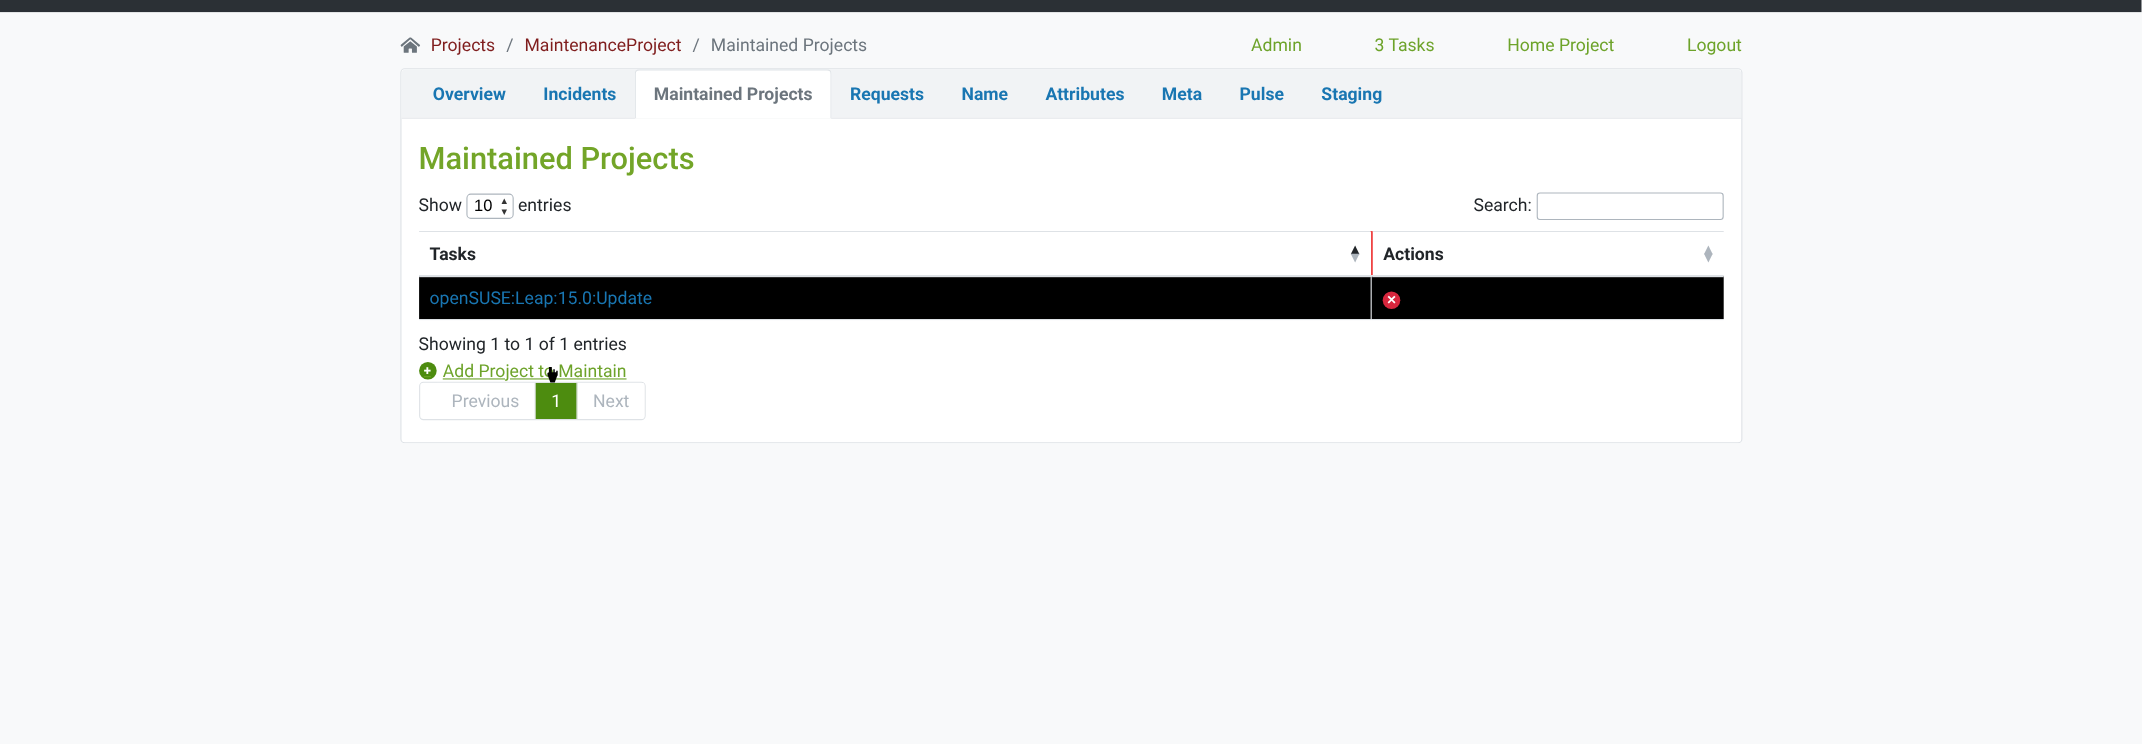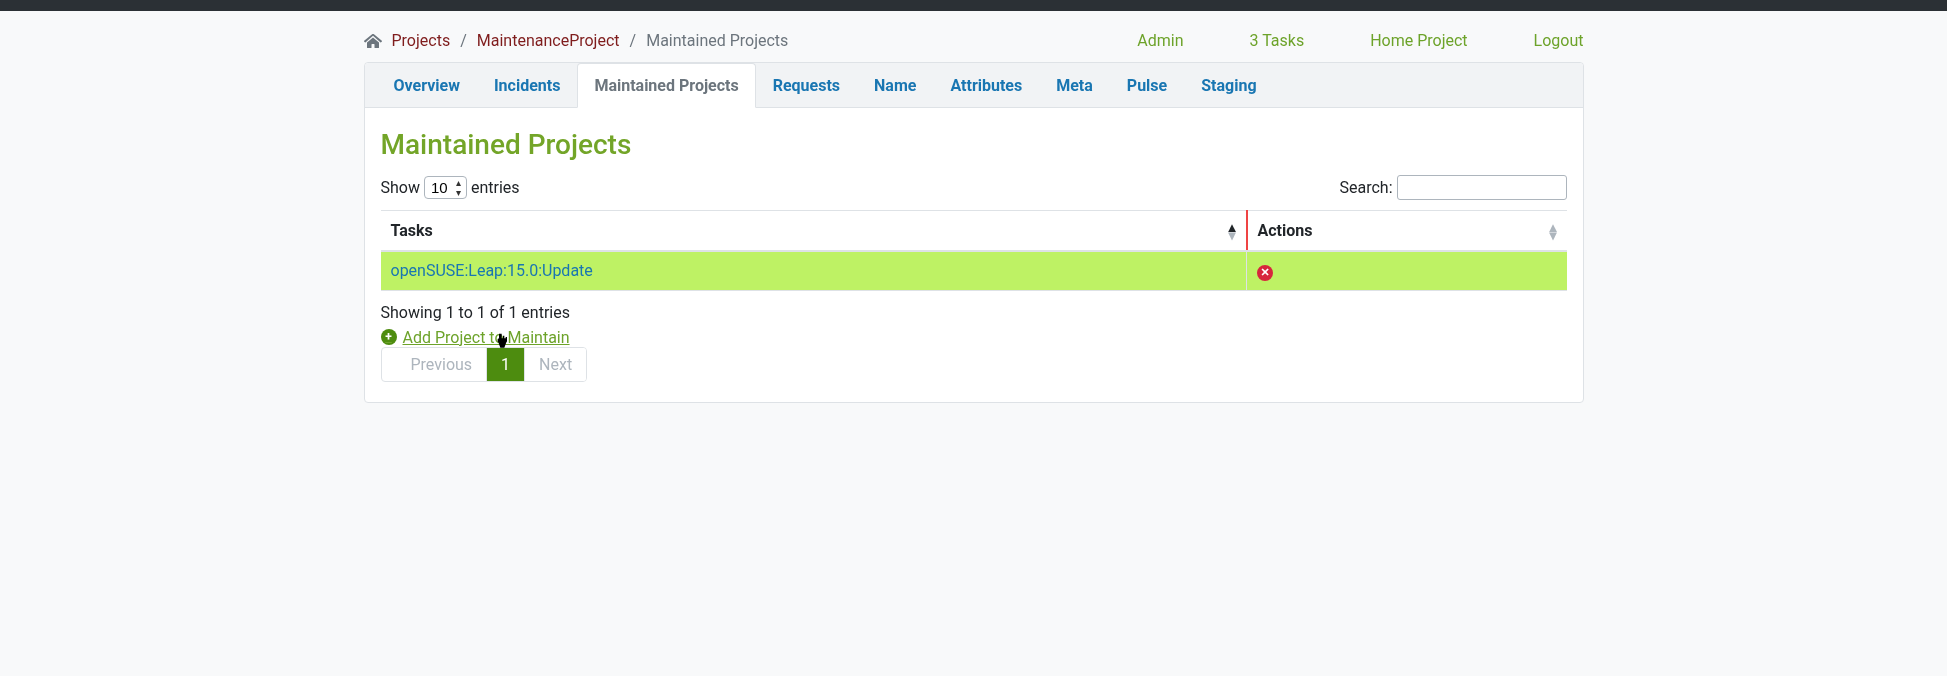--- a/index.html
+++ b/index.html
@@ -70,21 +70,21 @@
     text-align:left; font-weight:700; padding:10px 10px;
     border-top:1px solid #dee2e6; border-bottom:2px solid #dee2e6;
     position:relative; background:#fff;
   }
   table.grid thead th .sort {
     position:absolute; right:10px; top:50%; transform:translateY(-50%);
     color:#adb5bd; font-size:14px; line-height:0.6;
   }
   table.grid thead th .sort .asc.active { color:#212529; }
   table.grid tbody td { padding:9px 10px; border-bottom:1px solid #dee2e6; }
-  table.grid tbody tr.striped { background:#bef264; }
+  table.grid tbody tr.striped { background:#000000; }
   table.grid tbody td a.rowlink { color:#1976b2; text-decoration:none; }
   .th-actions { width:320px; border-left:2px solid #ef4444; }
   .td-actions { border-left:1px solid #dee2e6; }
 
   .delete-badge {
     display:inline-flex; align-items:center; justify-content:center;
     width:16px; height:16px; border-radius:50%; background:#d7263d; color:#fff;
     font-size:11px; font-weight:700; cursor:pointer; line-height:1;
   }
 

